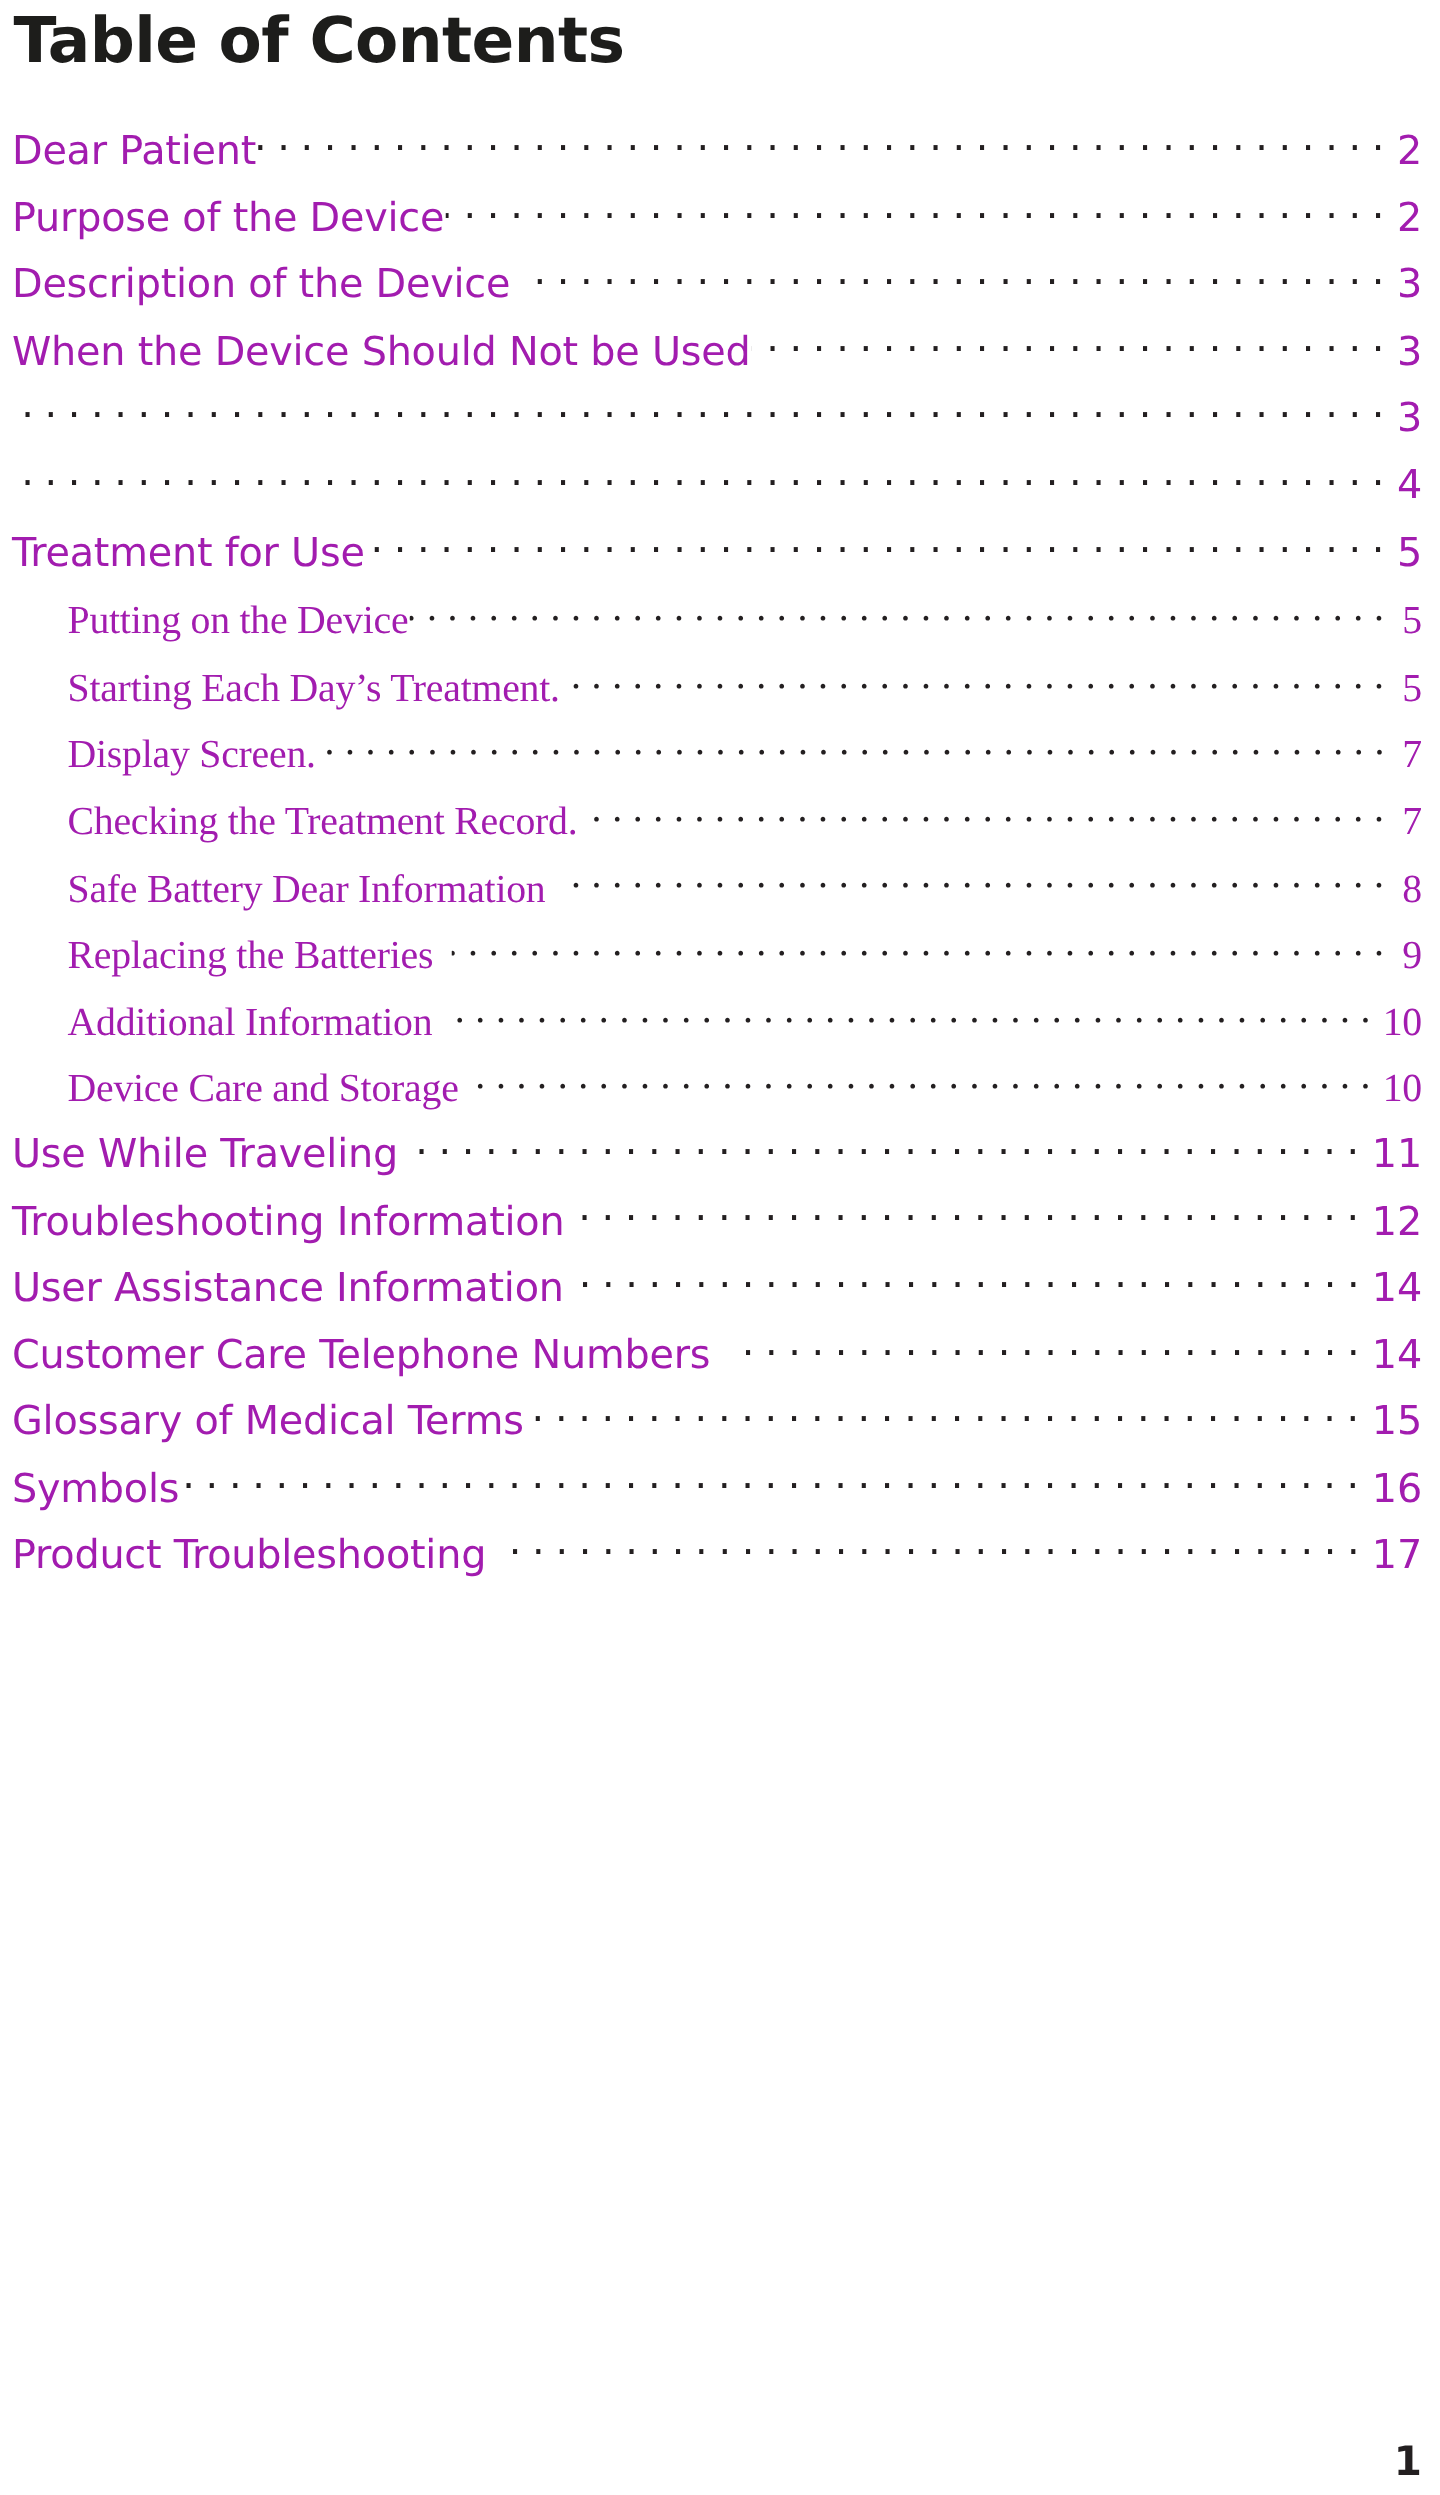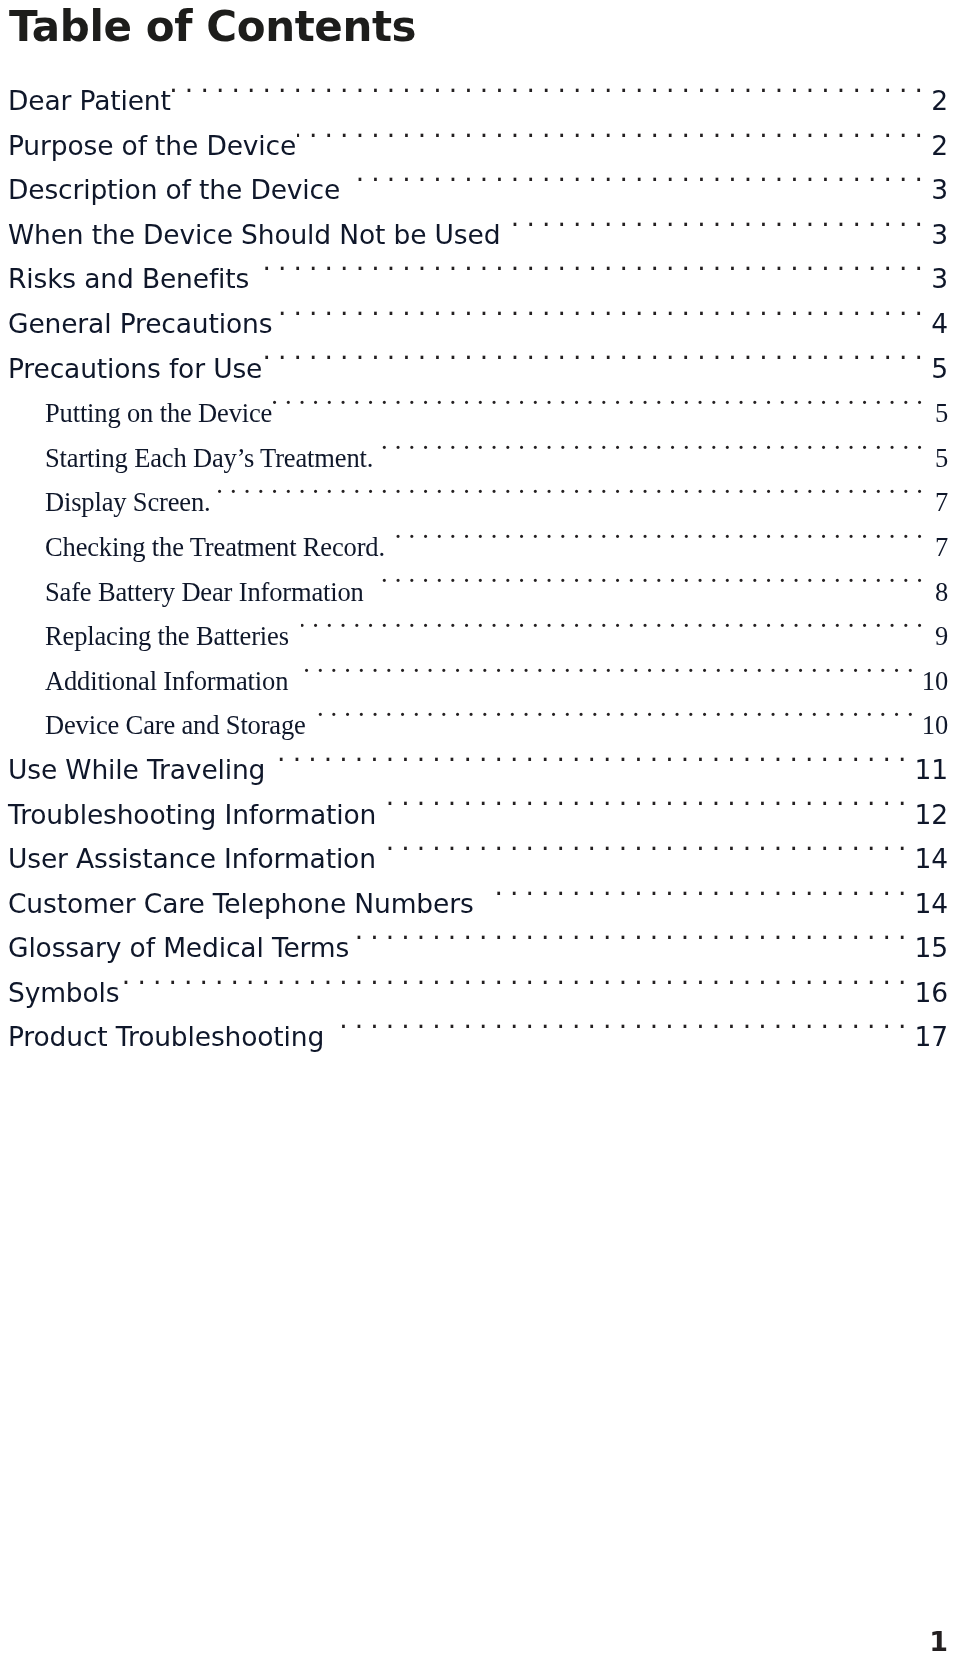--- a/index.html
+++ b/index.html
@@ -35,24 +35,24 @@
     padding-left: 1px;
   }
   .toc-list {
     margin: 0;
     padding: 0;
     list-style: none;
     margin-top: 31px;
   }
   .toc-entry {
     display: flex;
-    align-items: flex-start;
+    align-items: center;
     font-size: 26.5px;
     line-height: 44.6px;
-    color: #0f172a;
+    color: #a21caf;
     white-space: nowrap;
     letter-spacing: -0.15px;
   }
   .toc-entry.level-2 {
     padding-left: 37px;
     font-family: Liberation Serif, serif;
   }
   .entry-label {
     flex: 0 0 auto;
   }
@@ -119,31 +119,29 @@
         <span class="entry-label">Description of the Device</span>
         <span class="leader"></span>
         <span class="entry-page">3</span>
       </li>
       <li class="toc-entry level-1">
         <span class="entry-label">When the Device Should Not be Used</span>
         <span class="leader"></span>
         <span class="entry-page">3</span>
       </li>
       <li class="toc-entry level-1 gap-before-leader">
-        <span class="entry-label">Risks and Benefits</span>
         <span class="leader"></span>
         <span class="entry-page">3</span>
       </li>
       <li class="toc-entry level-1">
-        <span class="entry-label">General Precautions</span>
         <span class="leader"></span>
         <span class="entry-page">4</span>
       </li>
       <li class="toc-entry level-1">
-        <span class="entry-label">Precautions for Use</span>
+        <span class="entry-label">Treatment for Use</span>
         <span class="leader"></span>
         <span class="entry-page">5</span>
       </li>
       <li class="toc-entry level-2">
         <span class="entry-label">Putting on the Device</span>
         <span class="leader"></span>
         <span class="entry-page">5</span>
       </li>
       <li class="toc-entry level-2">
         <span class="entry-label">Starting Each Day’s Treatment.</span>

